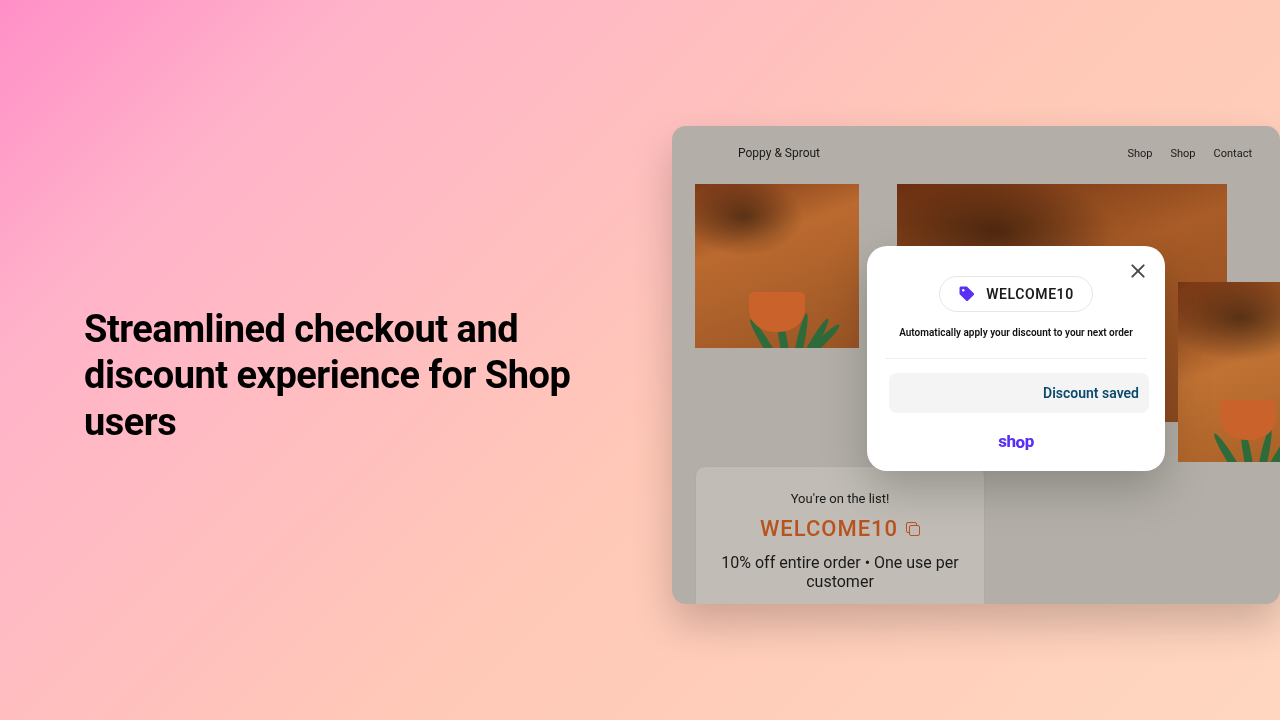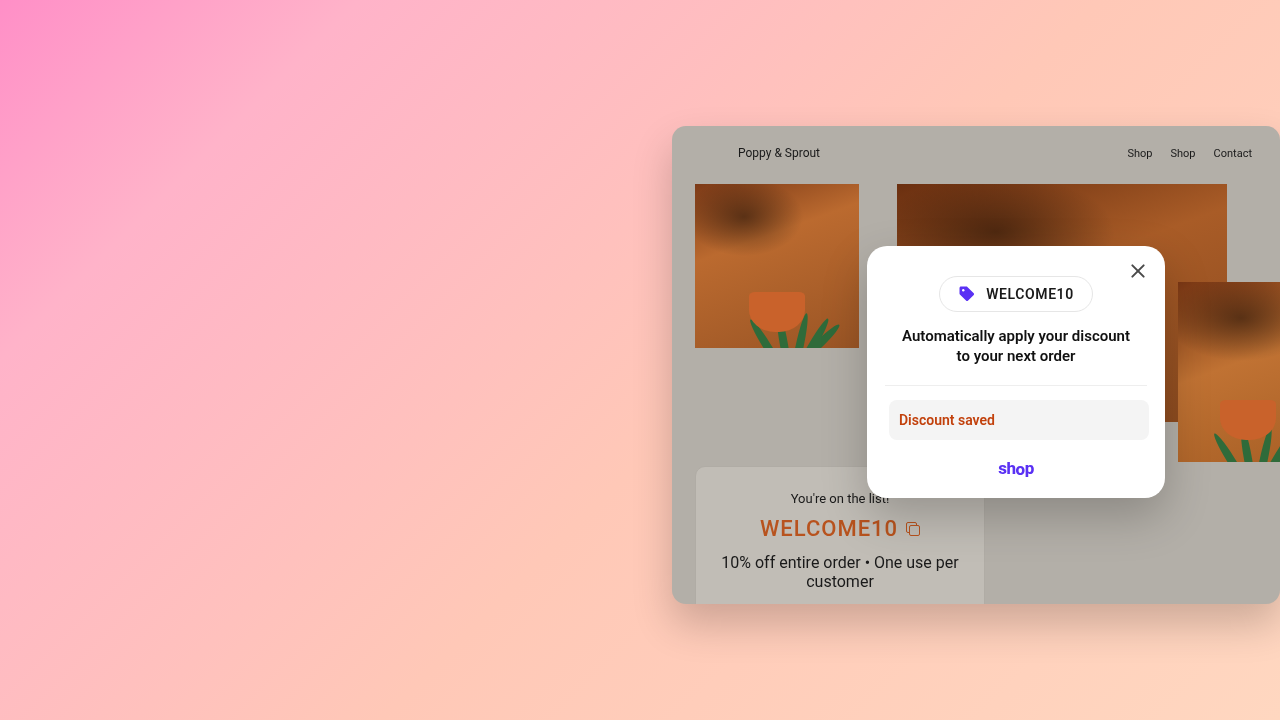--- a/index.html
+++ b/index.html
@@ -142,52 +142,53 @@
     gap:10px;
     border:1px solid #e6e6e6;
     border-radius: 999px;
     padding: 8px 18px;
     width: fit-content;
   }
   .tag-icon { width:18px; height:18px; display:inline-block; }
   .chip-text { font-size:14px; font-weight:600; letter-spacing:0.6px; color:#1a1a1a; }
 
   .popup-desc {
-    text-align:center; font-size:15px; font-weight:600; color:#111;
+    text-align:center; font-size:10px; font-weight:600; color:#111;
     line-height:1.35; padding: 0 8px;
   }
 
   .popup-sep { height:1px; background:#eee; margin:18px -4px 14px; }
 
   .saved-btn {
     width: 260px;
     margin: 0 auto;
     background:#f4f4f4;
     border-radius:8px;
-    text-align:left;
+    text-align:right;
     padding: 12px 10px;
-    color:#c2410c;
+    color:#0c4a6e;
     font-size:14px;
     font-weight:600;
   }
 
   .shop-logo {
     margin-top: 18px;
     text-align:center;
     font-size:17px; font-weight:800;
     color:#5a31f4;
     letter-spacing:-0.5px;
   }
   .shop-logo .o { display:inline-block; transform:translateY(1px); }
 </style>
 </head>
 <body>
 
 <div class="canvas">
 
+  <h1 class="headline">Streamlined checkout and discount experience for Shop users</h1>
 
   <div class="store-window">
     <div class="store-header">
       <div class="store-brand">Poppy &amp; Sprout</div>
       <nav class="store-nav">
         <span>Shop</span>
         <span>Shop</span>
         <span>Contact</span>
       </nav>
     </div>

